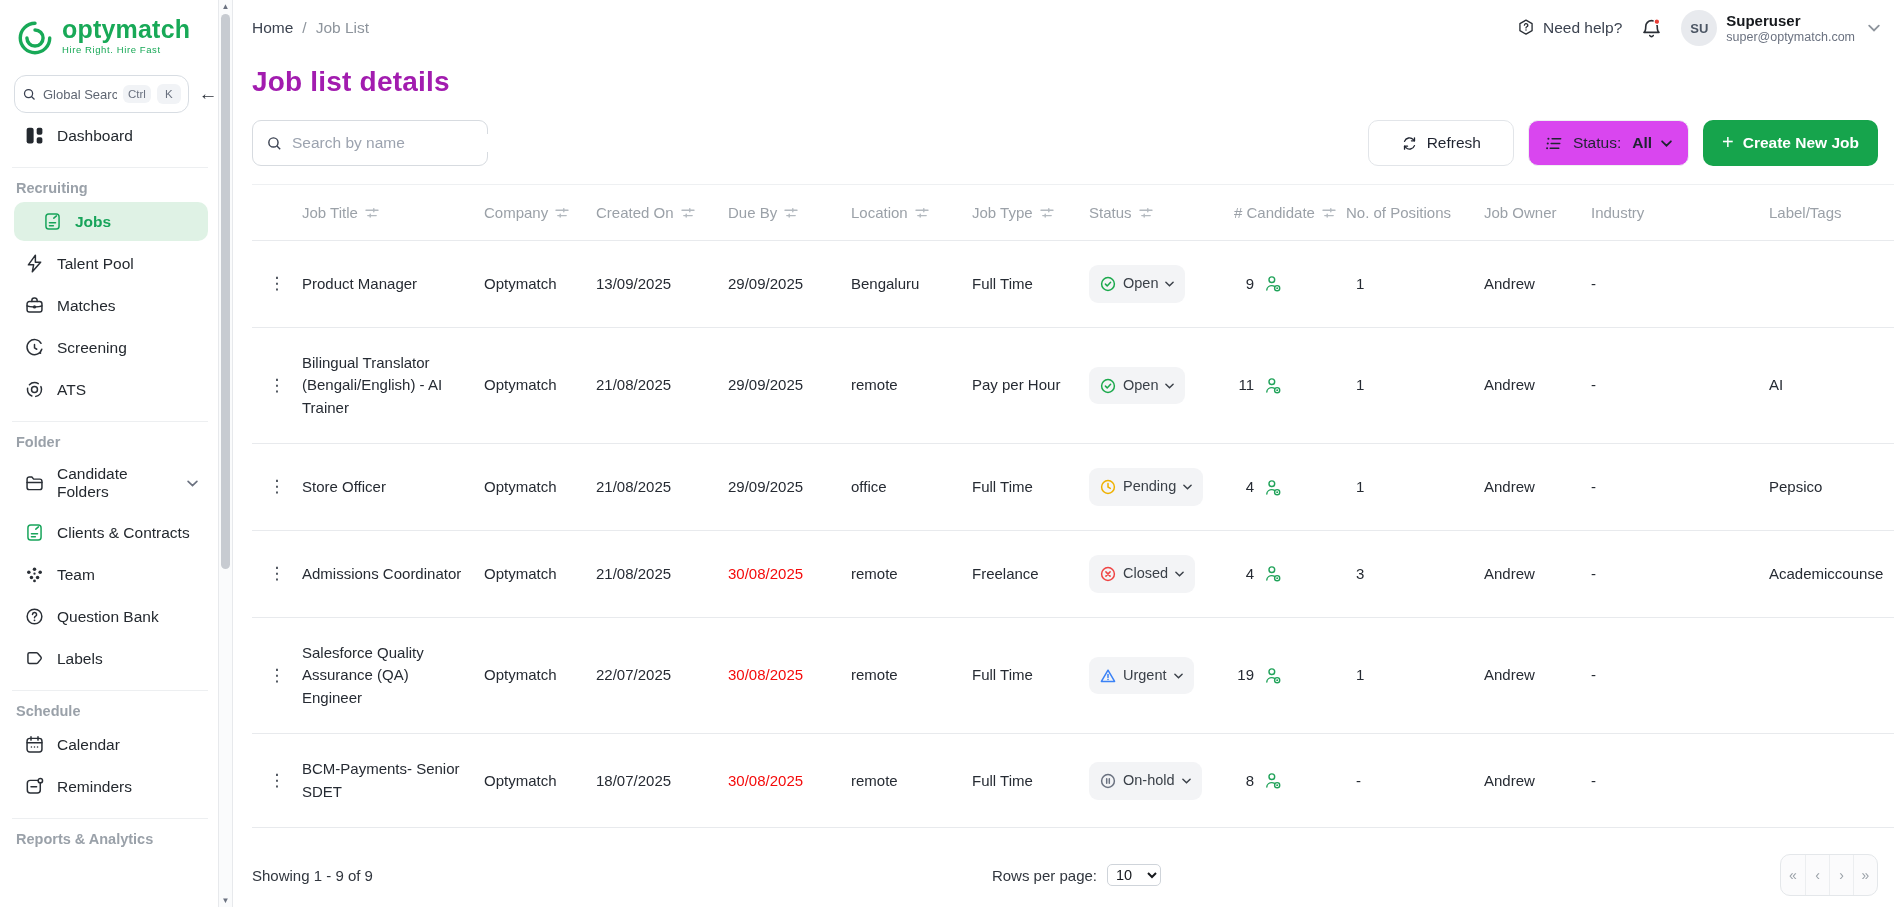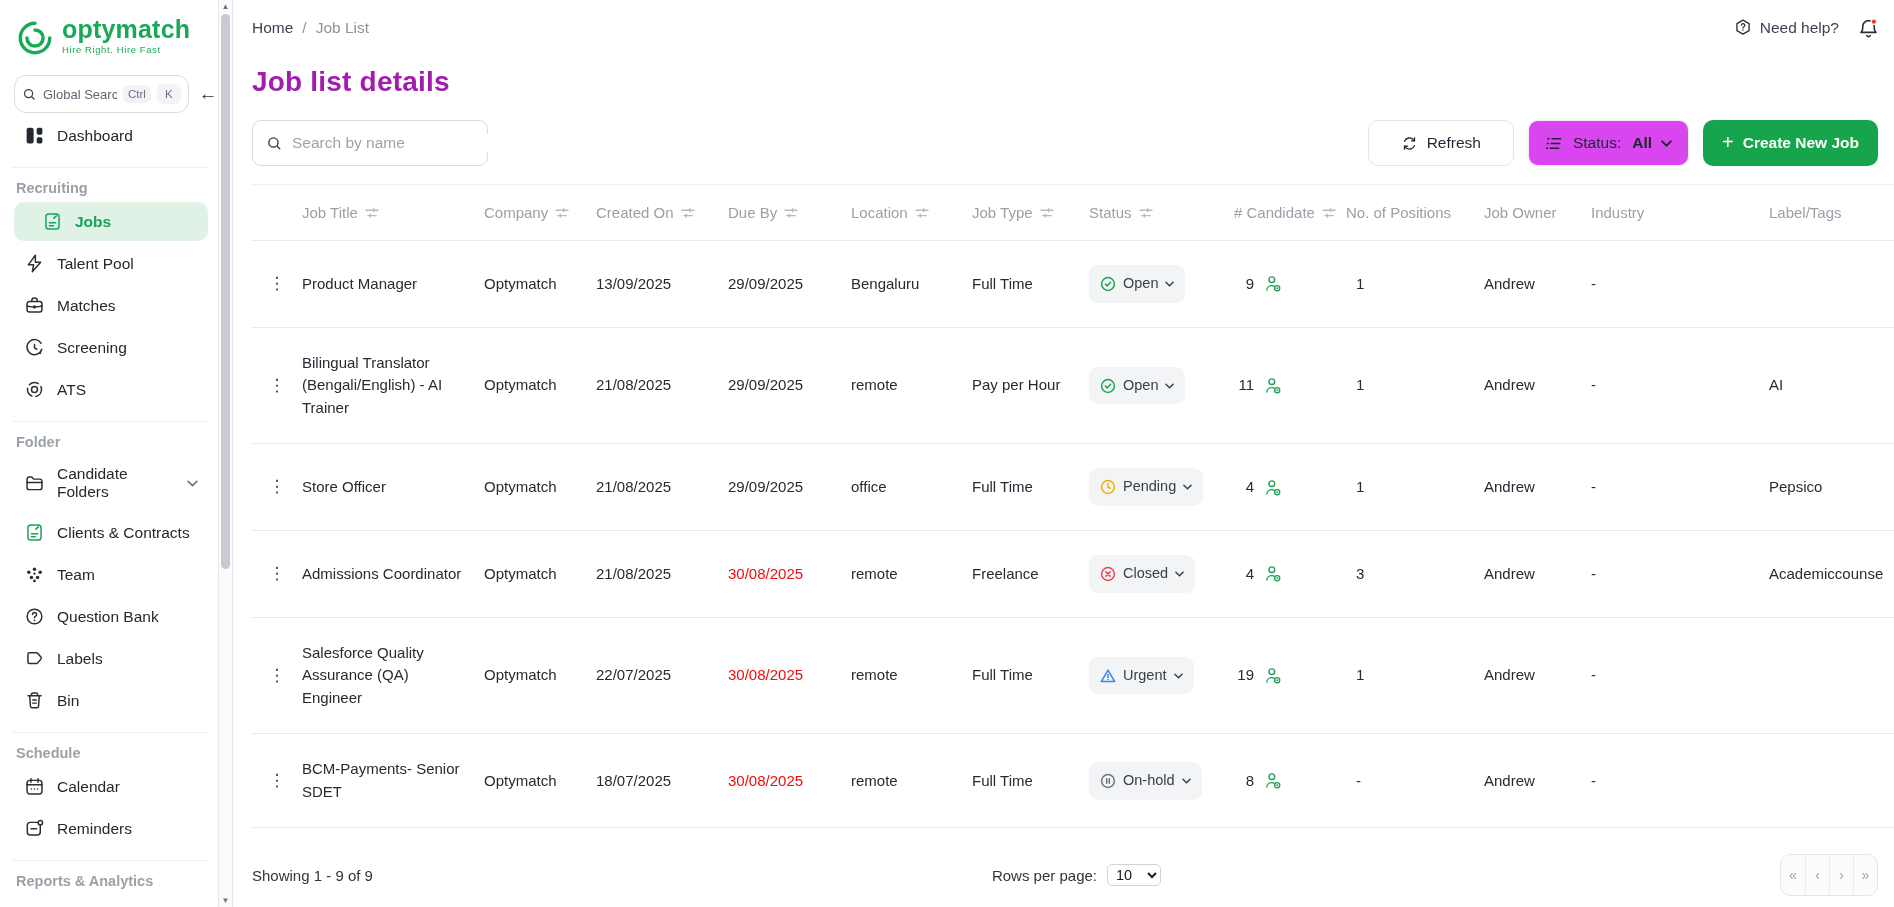--- a/index.html
+++ b/index.html
@@ -238,29 +238,20 @@
     <span>Question Bank</span>
   </div>
   <div class="nav-item">
     <span class="nico">
       <svg width="21" height="21" viewBox="0 0 24 24" fill="none" stroke="currentColor" stroke-width="1.7" stroke-linejoin="round">
           <path d="M4.5 7.2c0-1 .8-1.8 1.8-1.8h7.9c.5 0 1 .2 1.4.6l3.7 4.4c.6.7.6 1.6 0 2.3l-3.7 4.4c-.4.4-.9.6-1.4.6H6.3c-1 0-1.8-.8-1.8-1.8z"></path>
         </svg>
     </span>
     <span>Labels</span>
   </div>
-  <div class="nav-item">
-    <span class="nico">
-      <svg width="21" height="21" viewBox="0 0 24 24" fill="none" stroke="currentColor" stroke-width="1.7" stroke-linecap="round" stroke-linejoin="round">
-          <path d="M4.5 6.5h15M8.5 6.5V5A1.6 1.6 0 0 1 10.1 3.4h3.8A1.6 1.6 0 0 1 15.5 5v1.5M6.5 6.5l.9 12a2 2 0 0 0 2 1.9h5.2a2 2 0 0 0 2-1.9l.9-12"></path>
-          <path d="M10 11.5h4M10 15h4"></path>
-        </svg>
-    </span>
-    <span>Bin</span>
-  </div>
 
   <hr class="sb-divider">
   <div class="section-label">Schedule</div>
 
   <div class="nav-item">
     <span class="nico">
       <svg width="21" height="21" viewBox="0 0 24 24" fill="none" stroke="currentColor" stroke-width="1.7" stroke-linecap="round">
           <rect x="3.5" y="5" width="17" height="15.5" rx="3"></rect>
           <path d="M3.5 10h17M8 3v4M16 3v4"></path>
           <circle cx="8.5" cy="14.8" r=".9" fill="currentColor" stroke="none"></circle>
@@ -309,20 +300,32 @@
             </svg>
         </span>
         <span>Need help?</span>
       </div>
       <div class="bell">
         <svg width="23" height="23" viewBox="0 0 24 24" fill="none" stroke="currentColor" stroke-width="1.7" stroke-linecap="round" stroke-linejoin="round">
             <path d="M18 9.8a6 6 0 1 0-12 0c0 5-1.9 6.2-1.9 6.2h15.8S18 14.8 18 9.8"></path>
             <path d="M10.2 19.3a2 2 0 0 0 3.6 0"></path>
             <circle cx="17.6" cy="4.9" r="2.9" fill="#e93d35" stroke="#fff" stroke-width="1.3"></circle>
           </svg>
+      </div>
+      <div class="user-chip">
+        <div class="avatar">SU</div>
+        <div>
+          <div class="user-name">Superuser</div>
+          <div class="user-email">super@optymatch.com</div>
+        </div>
+        <span class="user-caret">
+          <svg width="12" height="8" viewBox="0 0 10 6" fill="none" stroke="currentColor" stroke-width="1.5" stroke-linecap="round">
+              <path d="M1 1l4 4 4-4"></path>
+            </svg>
+        </span>
       </div>
     </div>
   </div>
 
   <h1 class="page-title">Job list details</h1>
 
   <div class="controls-row">
     <div class="name-search">
       <span>
         <svg width="17" height="17" viewBox="0 0 24 24" fill="none" stroke="#394050" stroke-width="2">

